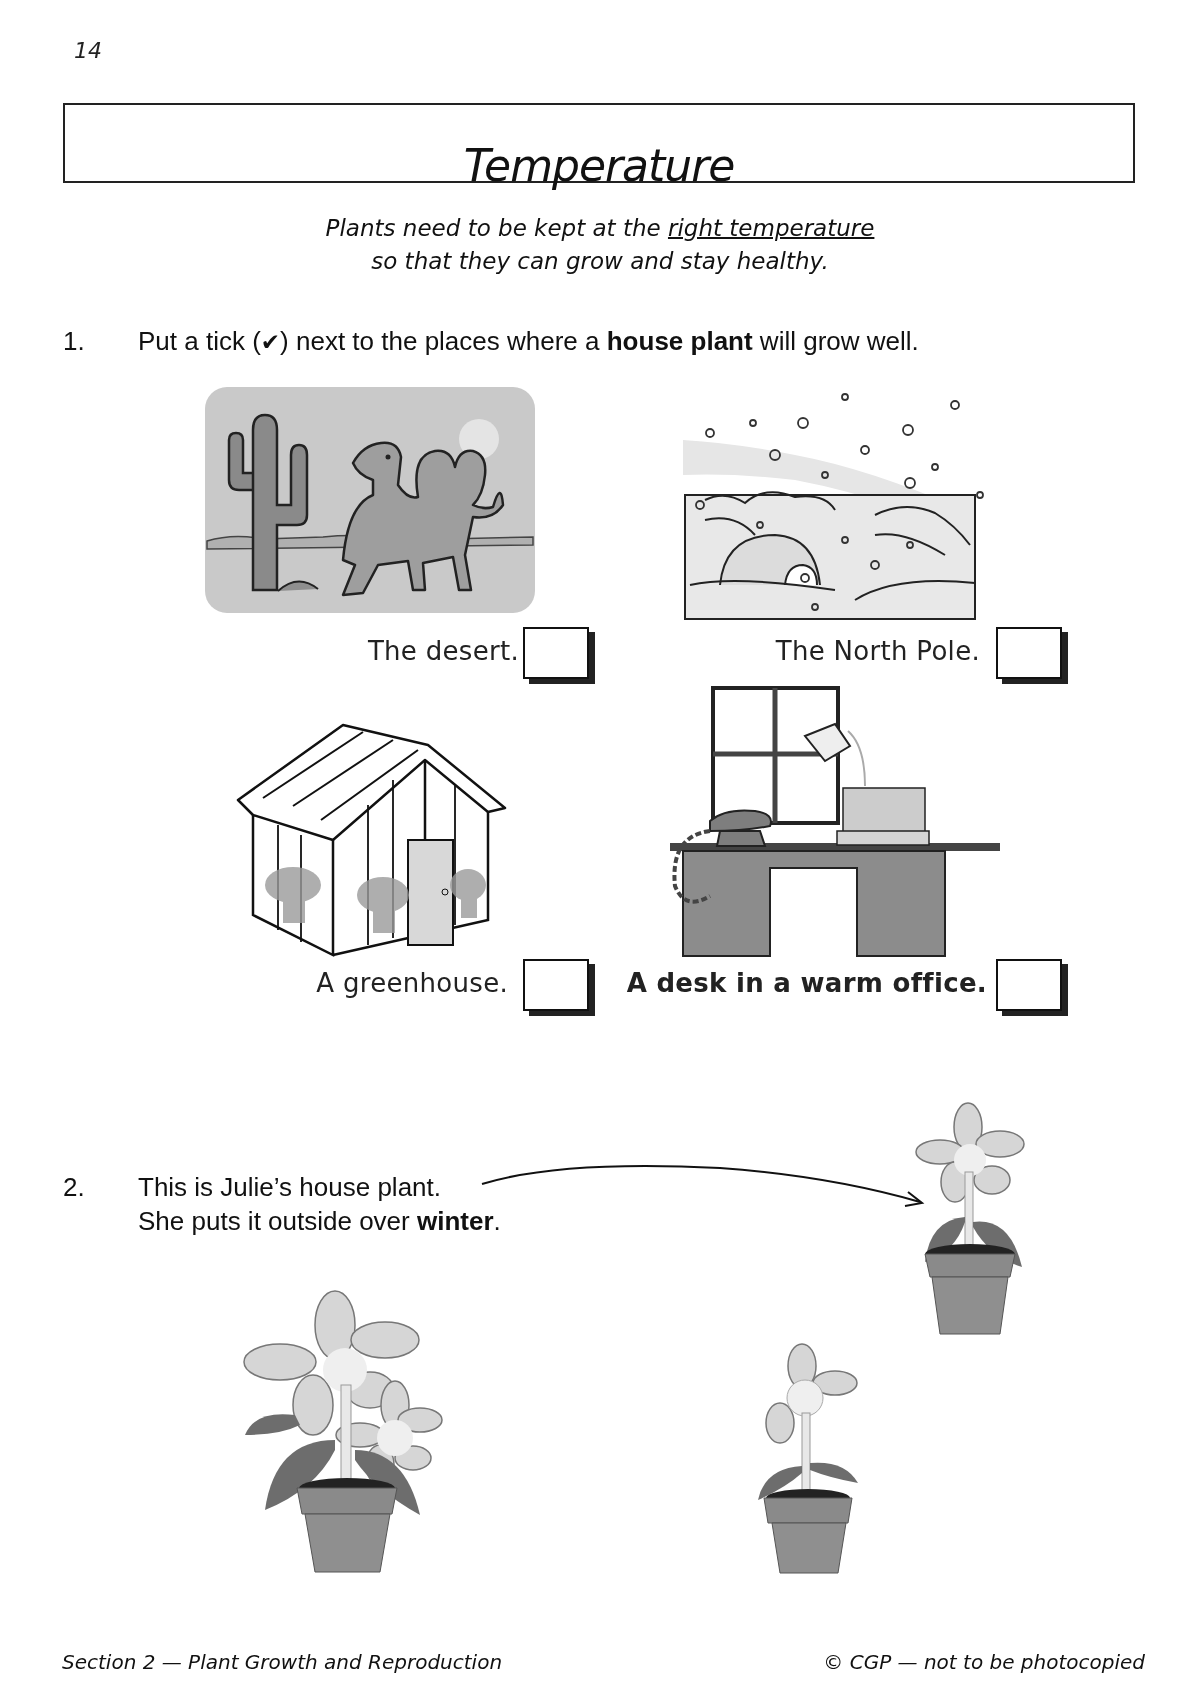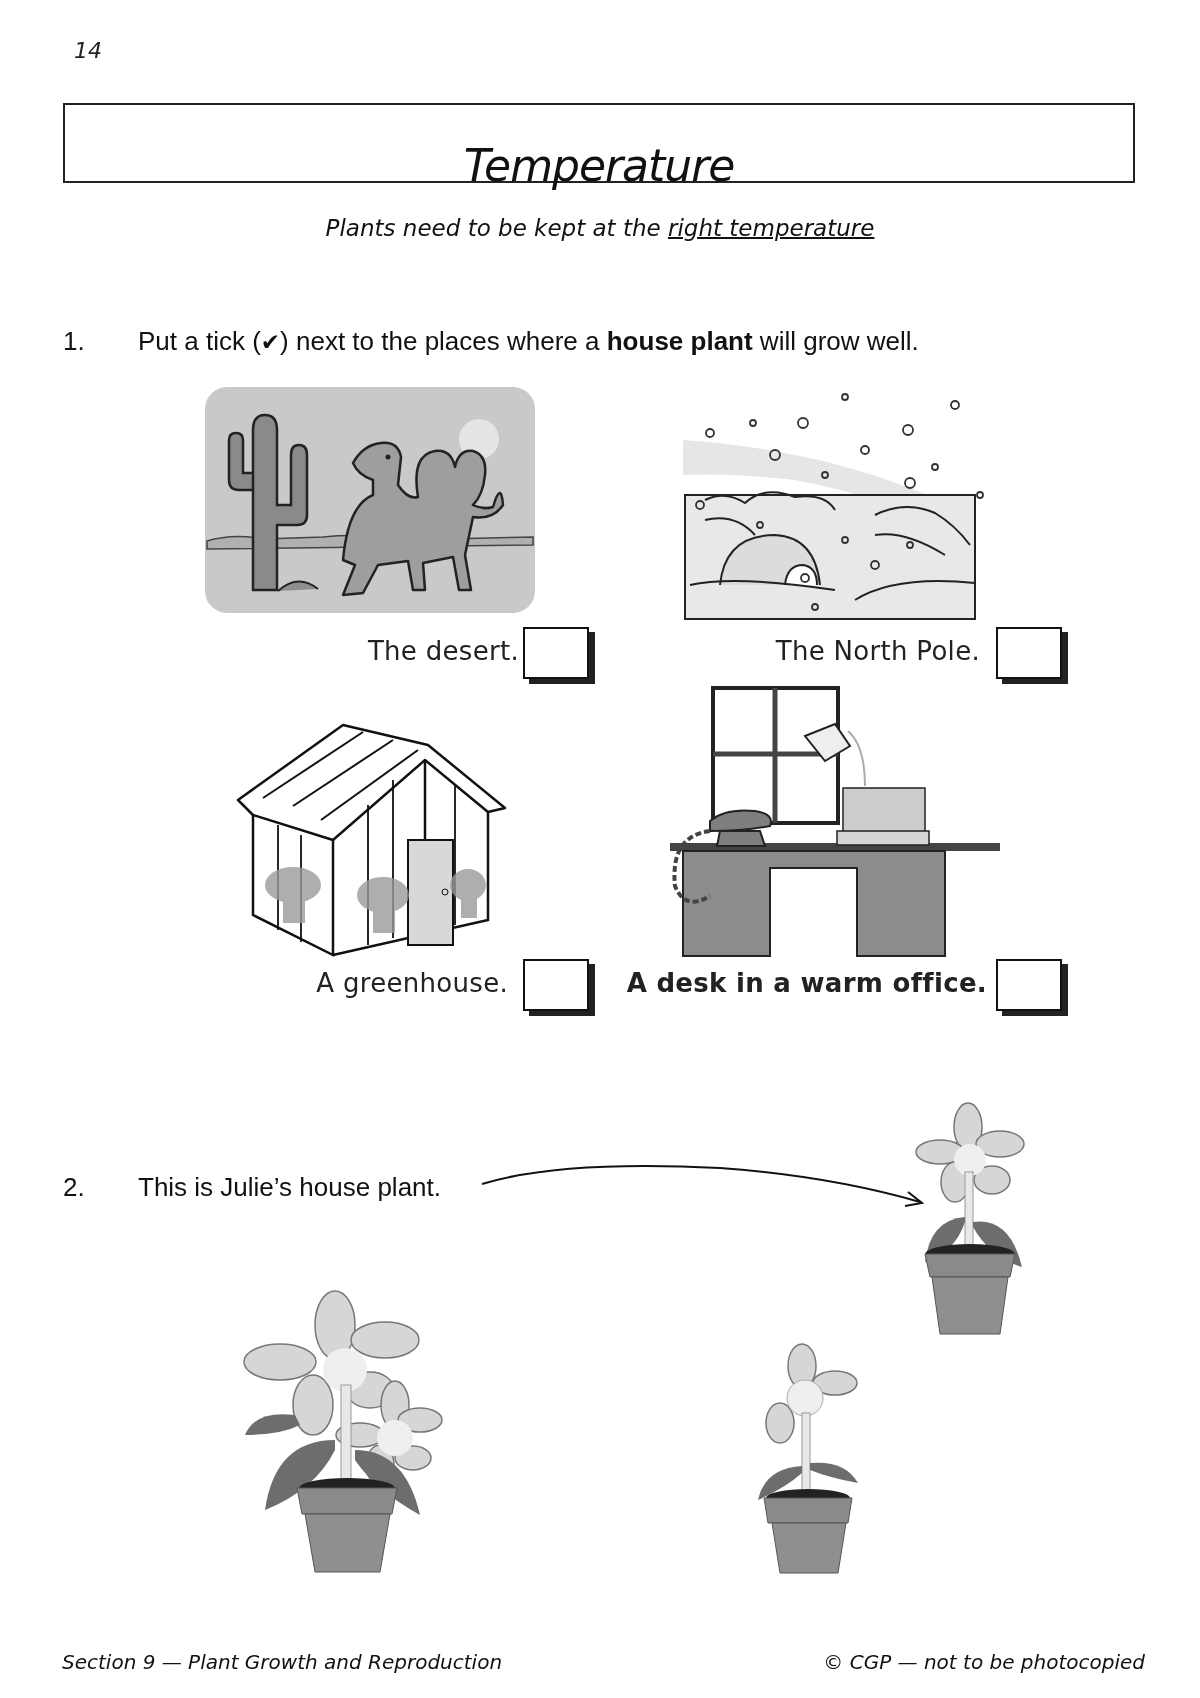--- a/index.html
+++ b/index.html
@@ -26,20 +26,21 @@
 </style>
 </head>
 <body>
 
 <div class="abs page-num">14</div>
 <div class="abs title-box">
   <span class="title">Temperature</span>
 </div>
 <div class="abs intro">
   <div><span>Plants need to be kept at the </span><u>right temperature</u></div>
+  <div>so that they can grow and stay healthy.</div>
 </div>
 
 <div class="abs q" style="top:324px;left:0;width:1200px;height:40px;">
   <span class="q-num">1.</span>
   <span class="q-text"><span>Put a tick (</span><span style="font-family:'DejaVu Sans',sans-serif;font-size:23px;">✔</span><span>) next to the places where a </span><b>house plant</b><span> will grow well.</span></span>
 </div>
 
 <svg style="left:203px;top:385px;" width="334" height="230" viewBox="0 0 334 230">
   <rect x="2" y="2" width="330" height="226" rx="22" fill="#c9c9c9"></rect>
   <circle cx="276" cy="54" r="20" fill="#e4e4e4"></circle>
@@ -116,20 +117,21 @@
   <rect x="178" y="102" width="82" height="46" fill="#ccc" stroke="#222" stroke-width="1.5"></rect>
   <rect x="172" y="145" width="92" height="14" fill="#d4d4d4" stroke="#222" stroke-width="1.5"></rect>
 </svg>
 <div class="abs hand label" style="left:567px;top:968px;font-weight:bold;">A desk in a warm office.</div>
 <div class="abs checkbox" style="left:996px;top:959px;"></div>
 
 <div class="abs q" style="top:1170px;left:0;width:1200px;height:110px;">
   <span class="q-num">2.</span>
   <div class="q-text">
     <div>This is Julie’s house plant.</div>
+    <div><span>She puts it outside over </span><b>winter</b><span>.</span></div>
   </div>
 </div>
 
 <svg style="left:480px;top:1160px;" width="450" height="50" viewBox="0 0 450 50">
   <path d="M2 24 Q80 0 240 8 Q350 16 440 42" fill="none" stroke="#111" stroke-width="2"></path>
   <path d="M428 32 L442 43 L425 46" fill="none" stroke="#111" stroke-width="2"></path>
 </svg>
 
 <svg style="left:910px;top:1102px;" width="130" height="235" viewBox="0 0 130 235">
   <g fill="#d6d6d6" stroke="#777" stroke-width="1.5">
@@ -180,14 +182,14 @@
   </g>
   <circle cx="55" cy="60" r="18" fill="#efefef" stroke="#aaa"></circle>
   <rect x="52" y="75" width="8" height="85" fill="#e8e8e8" stroke="#999"></rect>
   <path d="M52 128 Q15 130 8 162 Q35 150 52 135Z" fill="#6d6d6d"></path>
   <path d="M60 125 Q95 122 108 145 Q80 140 60 132Z" fill="#6d6d6d"></path>
   <ellipse cx="58" cy="160" rx="42" ry="9" fill="#222"></ellipse>
   <path d="M14 160 L102 160 L98 185 L18 185Z" fill="#8a8a8a" stroke="#555"></path>
   <path d="M22 185 L96 185 L88 235 L30 235Z" fill="#8f8f8f" stroke="#555"></path>
 </svg>
 
-<div class="abs footer" style="left:62px;">Section 9 — Plant Growth and Reproduction</div>
+<div class="abs footer" style="left:62px;">Section 2 — Plant Growth and Reproduction</div>
 <div class="abs footer" style="right:55px;">© CGP — not to be photocopied</div>
 
 </body></html>

